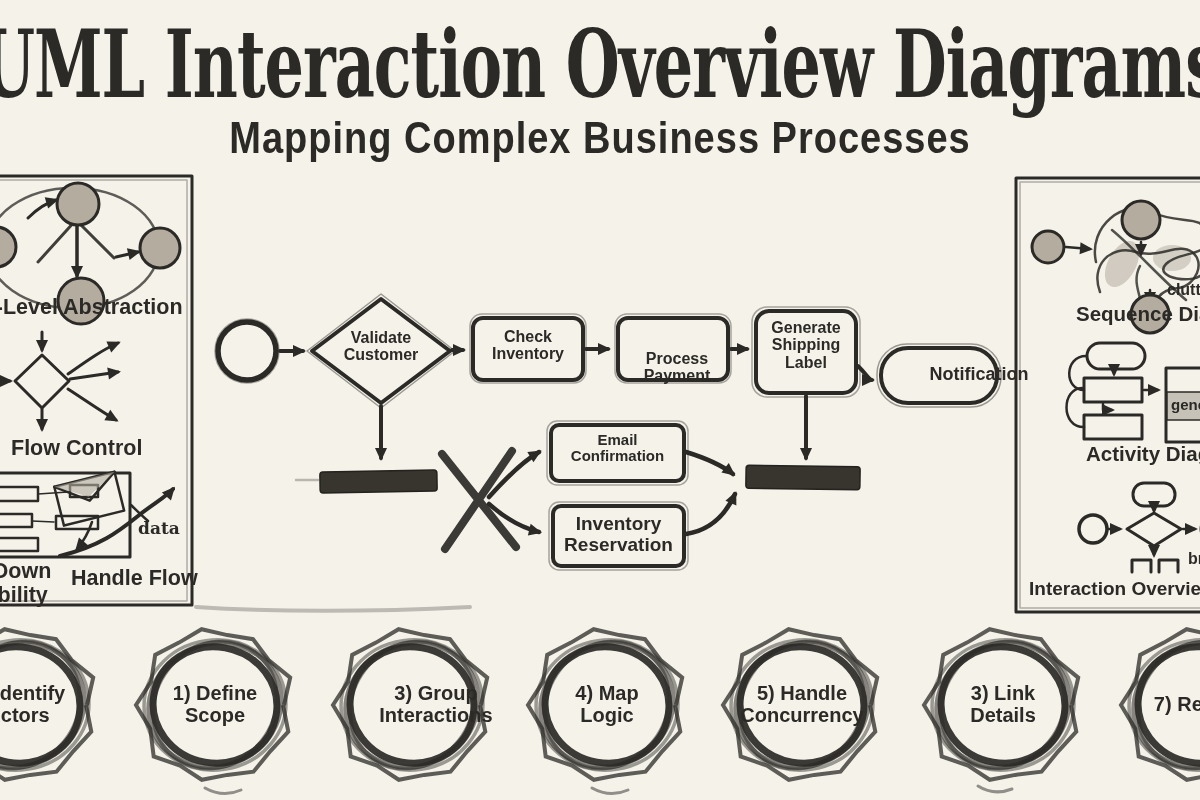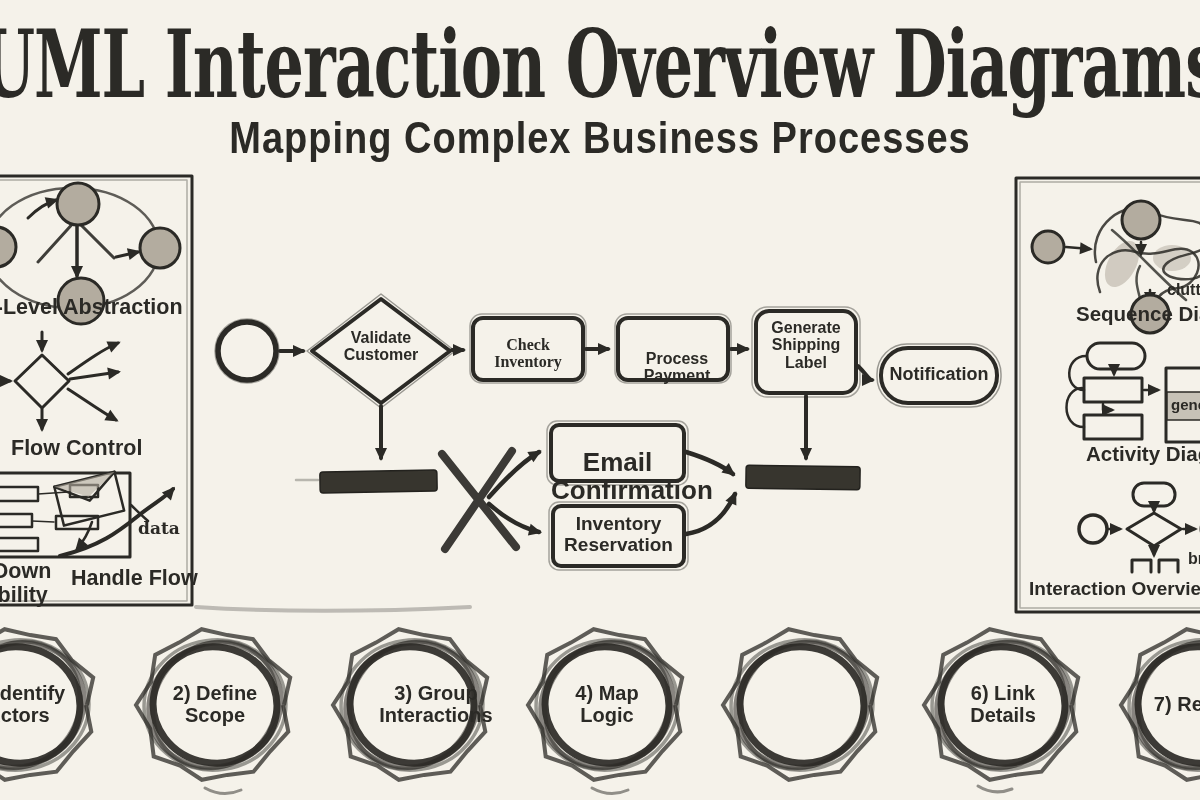--- a/index.html
+++ b/index.html
@@ -245,45 +245,47 @@
 
 <div class="lbl panel-lbl nw" style="left:-52px;top:296px;">High-Level Abstraction</div>
 <div class="lbl panel-lbl nw" style="left:11px;top:437px;">Flow Control</div>
 <div class="lbl panel-lbl" style="left:-55px;top:559px;line-height:1.12;">Drill Down
 Capability</div>
 <div class="lbl panel-lbl nw" style="left:71px;top:567px;">Handle Flow</div>
 <div class="lbl nw" style="left:138px;top:518px;font:600 17px 'DejaVu Serif',serif;">data</div>
 
 <div class="lbl nodelbl ctr" style="left:311px;top:329px;width:140px;">Validate
 Customer</div>
-<div class="lbl nodelbl ctr" style="left:473px;top:336px;width:110px;font-family:Liberation Serif, serif;">Check
+<div class="lbl nodelbl ctr" style="left:473px;top:328px;width:110px;">Check
 Inventory</div>
 <div class="lbl nodelbl ctr" style="left:622px;top:328px;width:110px;margin-top:22px;">Process
 Payment</div>
 <div class="lbl nodelbl ctr" style="left:756px;top:319px;width:100px;">Generate
 Shipping
 Label</div>
-<div class="lbl ctr nw" style="left:882px;top:365px;width:114px;font-size:18px;">Notification</div>
-<div class="lbl ctr" style="left:551px;top:448px;width:133px;font-size:26px;">Email
+<div class="lbl ctr nw" style="left:922px;top:365px;width:114px;font-size:18px;">Notification</div>
+<div class="lbl ctr" style="left:551px;top:432px;width:133px;font-size:15px;">Email
 Confirmation</div>
 <div class="lbl ctr" style="left:553px;top:514px;width:131px;font-size:19px;">Inventory
 Reservation</div>
 
 <div class="lbl nw" style="left:1167px;top:281px;font-size:16px;font-weight:600;">cluttered</div>
 <div class="lbl nw" style="left:1076px;top:303px;font-size:20.5px;">Sequence Diagrams</div>
 <div class="lbl nw" style="left:1171px;top:397px;font-size:15px;">generate</div>
 <div class="lbl nw" style="left:1086px;top:443px;font-size:20.5px;">Activity Diagrams</div>
 <div class="lbl nw" style="left:1188px;top:550px;font-size:16px;">branches</div>
 <div class="lbl nw" style="left:1029px;top:579px;font-size:19px;">Interaction Overview Diagrams</div>
 
 <div class="lbl step" style="left:18px;">1) Identify
 Actors</div>
-<div class="lbl step" style="left:215px;">2) Define
+<div class="lbl step" style="left:215px;">1) Define
 Scope</div>
 <div class="lbl step" style="left:436px;">3) Group
 Interactions</div>
 <div class="lbl step" style="left:607px;">4) Map
 Logic</div>
-<div class="lbl step" style="left:1003px;">6) Link
+<div class="lbl step" style="left:802px;">5) Handle
+Concurrency</div>
+<div class="lbl step" style="left:1003px;">3) Link
 Details</div>
 <div class="lbl step" style="left:1200px;">7) Review</div>
 
 </div>
 
 </body></html>

